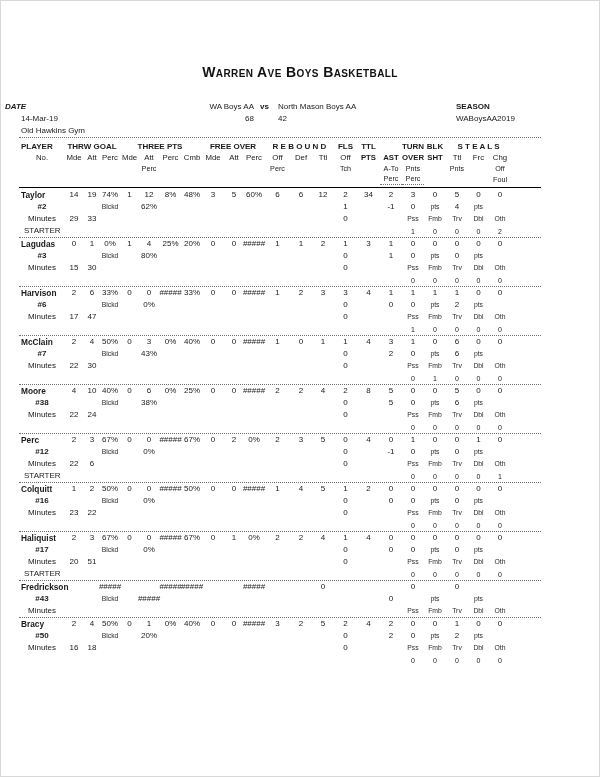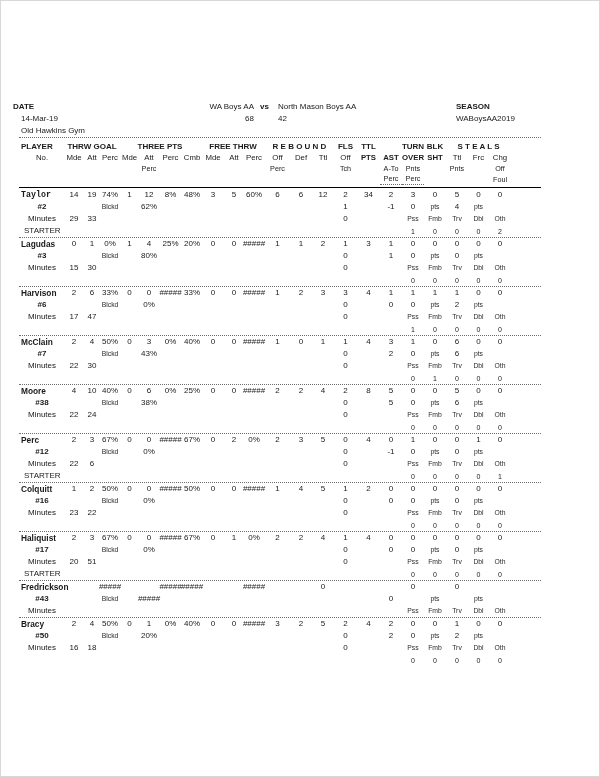--- a/index.html
+++ b/index.html
@@ -1,21 +1,21 @@
 <!DOCTYPE html>
 <html><head>
 <meta charset="utf-8">
 <style>
   html,body{margin:0;padding:0;}
   body{width:600px;height:777px;background:#fff;font-family:"Liberation Sans",sans-serif;color:#1a1a1a;position:relative;overflow:hidden;}
   .page{position:absolute;inset:0;border:1px solid #d8d8d8;background:#fff;}
   .title{position:absolute;top:63px;left:0;width:100%;text-align:center;font-size:14px;font-weight:700;font-variant:small-caps;letter-spacing:.4px;color:#111;}
   .meta{position:absolute;font-size:8px;}
   .bold{font-weight:700;}
-  .meta-date-label{top:101px;left:12px;}
+  .meta-date-label{top:101px;left:4px;font-style:italic;}
   .meta-date{top:113px;left:20px;}
   .meta-venue{top:125px;left:20px;}
   .meta-home{top:101px;left:150px;width:103px;text-align:right;}
   .meta-vs{top:101px;left:259px;}
   .meta-away{top:101px;left:277px;}
   .meta-hscore{top:113px;left:150px;width:103px;text-align:right;}
   .meta-ascore{top:113px;left:277px;}
   .meta-season-label{top:101px;left:455px;}
   .meta-season{top:113px;left:455px;}
   .sheet{position:absolute;left:18px;top:136px;width:522px;}
@@ -33,41 +33,42 @@
   .n7{font-size:7px;}
   .h2{font-size:7.8px;}
   .h34{font-size:7.2px;}
   .dotb{border-bottom:1px dotted #6e6e6e;}
   .name{font-size:8.3px;}
 </style>
 </head>
 <body>
 
 <div class="page">
+  <div class="title">Warren Ave Boys Basketball</div>
 
   <div class="meta bold meta-date-label">DATE</div>
   <div class="meta meta-date">14-Mar-19</div>
   <div class="meta meta-venue">Old Hawkins Gym</div>
 
   <div class="meta meta-home">WA Boys AA</div>
   <div class="meta bold meta-vs">vs</div>
   <div class="meta meta-away">North Mason Boys AA</div>
   <div class="meta meta-hscore">68</div>
   <div class="meta meta-ascore">42</div>
 
   <div class="meta bold meta-season-label">SEASON</div>
   <div class="meta meta-season">WABoysAA2019</div>
 
   <div class="sheet">
     <div class="sep"></div>
     <div class="grid hgrid" id="hdr">
         <div class="c b left" style="grid-area: 1 / 1;">PLAYER</div>
         <div class="c b" style="grid-area: 1 / 2 / auto / span 3;">THRW GOAL</div>
         <div class="c b" style="grid-area: 1 / 5 / auto / span 4;">THREE PTS</div>
-        <div class="c b" style="grid-area: 1 / 9 / auto / span 3;">FREE THRW</div>
+        <div class="c b" style="grid-area: 1 / 9 / auto / span 3;">FREE OVER</div>
         <div class="c b" style="grid-area: 1 / 12 / auto / span 3;">R E B O U N D</div>
         <div class="c b" style="grid-area: 1 / 15;">FLS</div>
         <div class="c b" style="grid-area: 1 / 16;">TTL</div>
         <div class="c b" style="grid-area: 1 / 18;">TURN</div>
         <div class="c b" style="grid-area: 1 / 19;">BLK</div>
         <div class="c b" style="grid-area: 1 / 20 / auto / span 3;">S T E A L S</div>
         <div class="c h2" style="grid-area: 2 / 1;">No.</div>
         <div class="c h2" style="grid-area: 2 / 2;">Mde</div>
         <div class="c h2" style="grid-area: 2 / 3;">Att</div>
         <div class="c h2" style="grid-area: 2 / 4;">Perc</div>
@@ -96,21 +97,21 @@
         <div class="c h34" style="grid-area: 3 / 18;">Pnts</div>
         <div class="c h34" style="grid-area: 3 / 20;">Pnts</div>
         <div class="c h34" style="grid-area: 3 / 22;">Off</div>
         <div class="c h34 dotb" style="grid-area: 4 / 17;">Perc</div>
         <div class="c h34 dotb" style="grid-area: 4 / 18;">Perc</div>
         <div class="c h34" style="grid-area: 4 / 22;">Foul</div>
       </div>
     <div class="solid"></div>
     <div id="blocks">
         <div class="grid pgrid">
-          <div class="c b left name" style="grid-area: 1 / 1; font-family: Liberation Mono, monospace;">Taylor</div>
+          <div class="c b left name" style="grid-area: 1 / 1;">Taylor</div>
           <div class="c " style="grid-area: 1 / 2;">14</div>
           <div class="c " style="grid-area: 1 / 3;">19</div>
           <div class="c " style="grid-area: 1 / 4;">74%</div>
           <div class="c " style="grid-area: 1 / 5;">1</div>
           <div class="c " style="grid-area: 1 / 6;">12</div>
           <div class="c " style="grid-area: 1 / 7;">8%</div>
           <div class="c " style="grid-area: 1 / 8;">48%</div>
           <div class="c " style="grid-area: 1 / 9;">3</div>
           <div class="c " style="grid-area: 1 / 10;">5</div>
           <div class="c " style="grid-area: 1 / 11;">60%</div>

